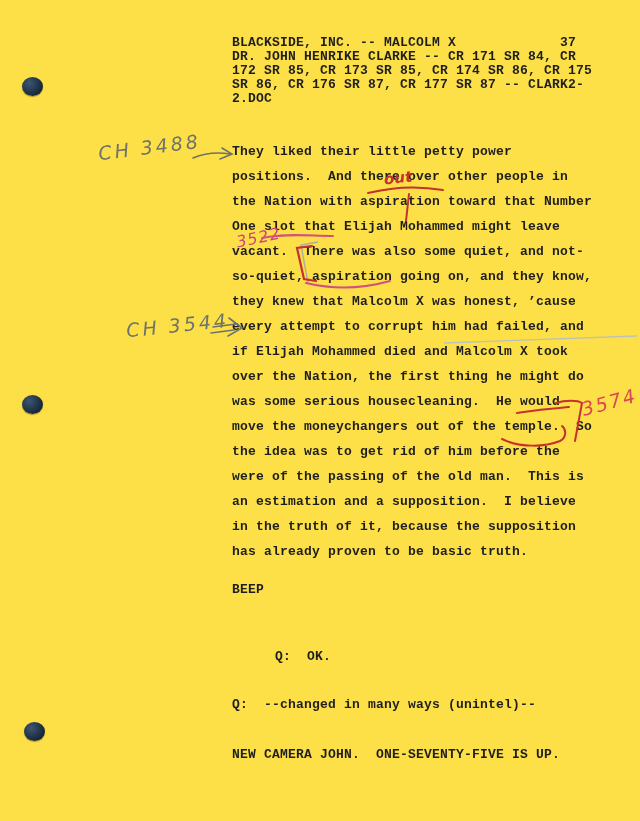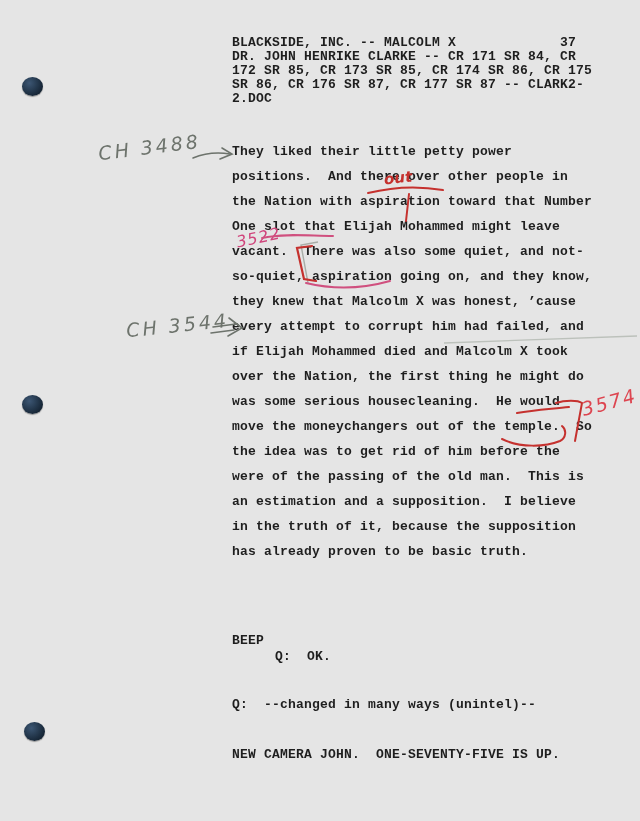--- a/index.html
+++ b/index.html
@@ -3,40 +3,40 @@
 <meta charset="utf-8">
 <style>
   html,body{margin:0;padding:0;}
   body{
     width:640px;height:821px;
     background:#ffffff;
     position:relative;
     overflow:hidden;
     font-family:"Liberation Mono", monospace;
   }
-  .page{position:absolute;inset:0;background:#e5e5e5;}
+  .page{position:absolute;inset:0;background:#fde047;}
 
   
   .typed{
     color:#1e1e1e;
     font-family:"Liberation Mono", monospace;
     font-weight:bold;
     font-size:13px;
     white-space:pre;
     letter-spacing:0.2px;
   }
   .header-block{position:absolute;left:232px;top:36px;}
   .header-block .hline{line-height:14px;height:14px;}
   .page-number{position:absolute;left:560px;top:36px;line-height:14px;}
 
   .body-block{position:absolute;left:232px;top:139px;}
   .body-block .bline{line-height:25px;height:25px;}
 
   .footer-line{position:absolute;left:232px;line-height:16px;}
-  .f-beep{top:633px;}
+  .f-beep{top:582px;}
   .f-qok{top:649px;margin-left:43px;}
   .f-qchanged{top:697px;}
   .f-camera{top:747px;}
 
   
   .hole-dot{
     position:absolute;width:21px;height:19px;border-radius:50%;
     background:radial-gradient(circle at 35% 32%, #3c5673 0%, #24384d 45%, #101d2b 85%);
     box-shadow:0 1px 1px rgba(0,0,0,0.35);
   }

